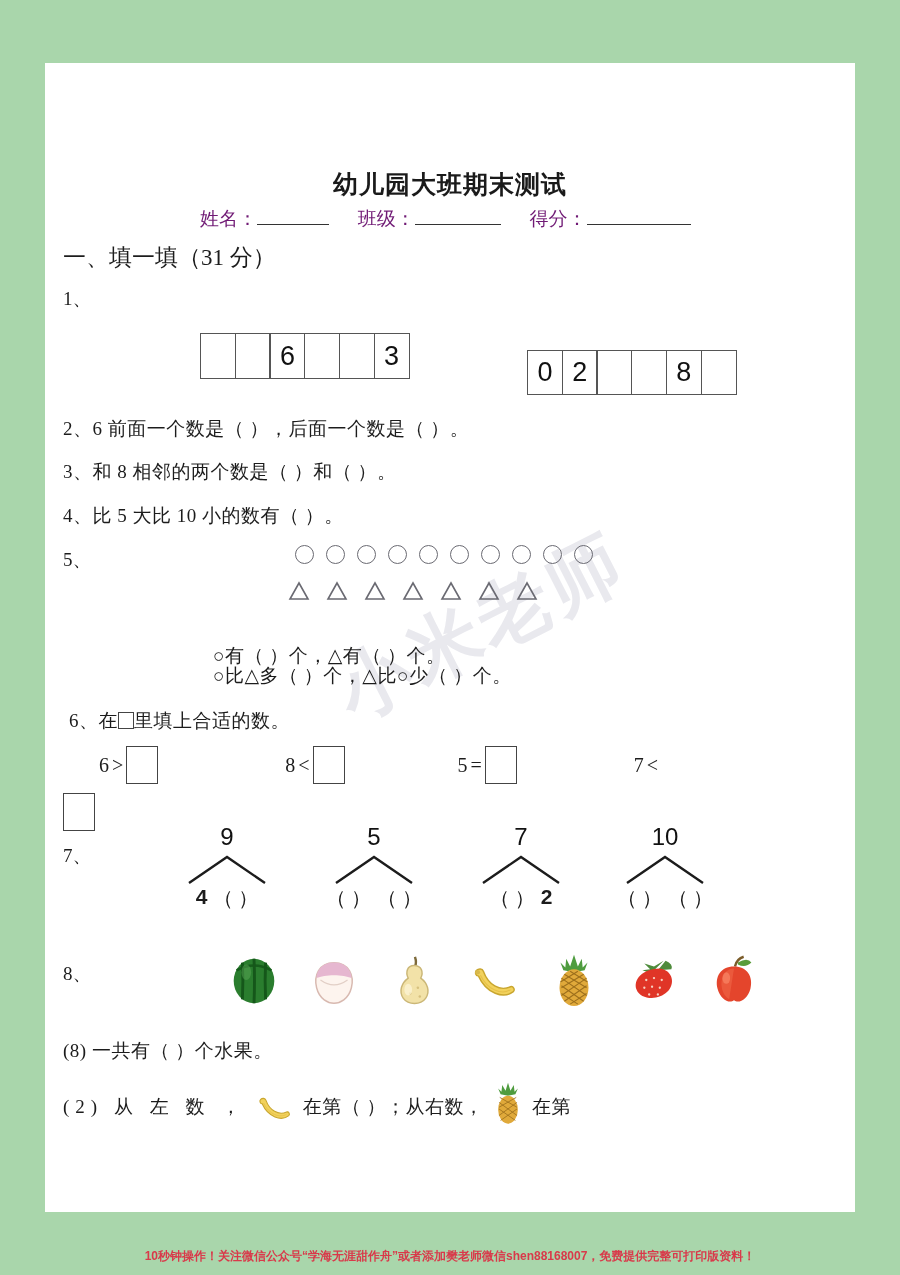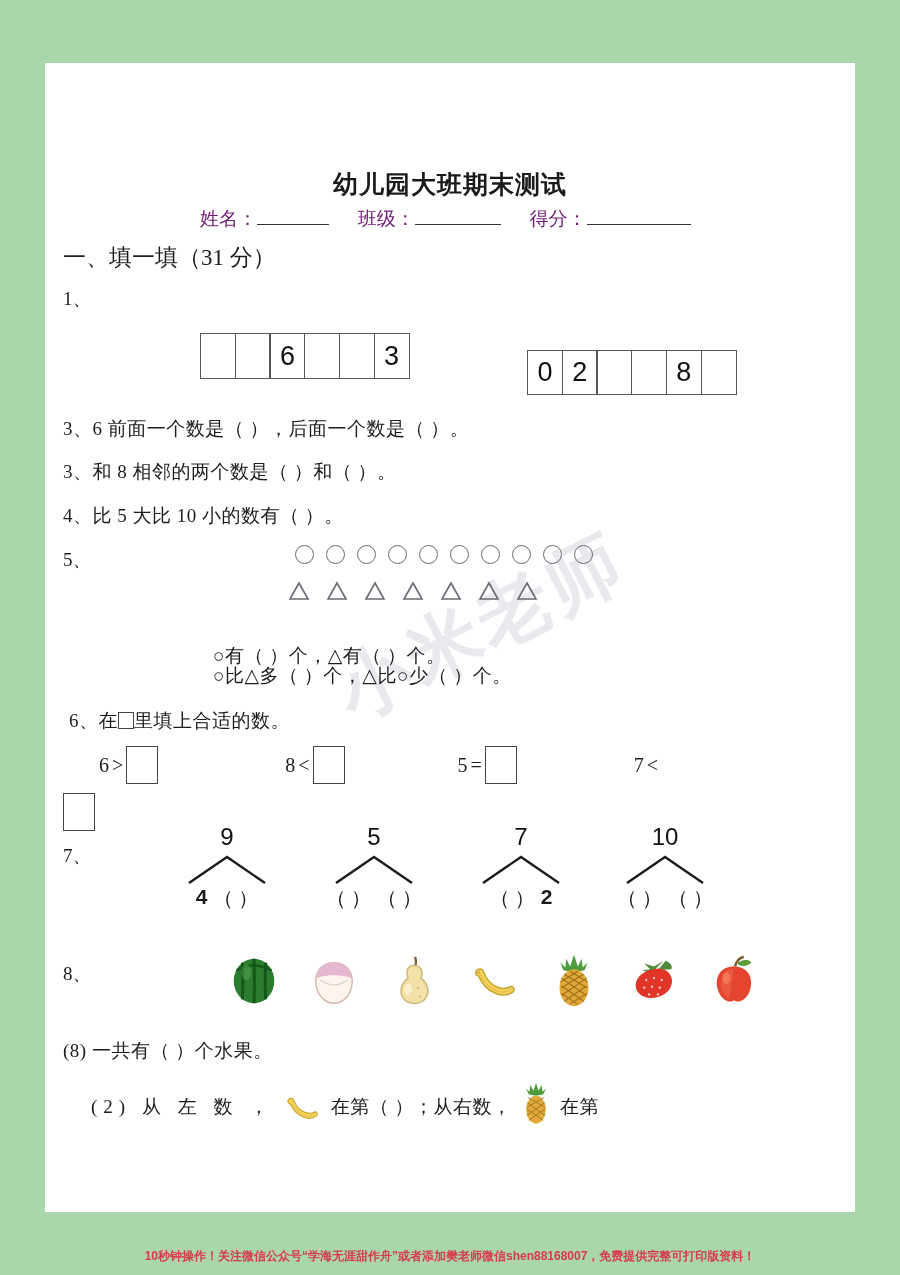--- a/index.html
+++ b/index.html
@@ -147,21 +147,21 @@
     display: flex; justify-content: center; gap: 6px;
     font-family: "Liberation Serif", serif;
   }
   .bond .legs .num { font-family: "Liberation Sans", sans-serif; font-weight: bold; font-size: 21px; }
 
   #q8-label { position: absolute; left: 18px; top: 898px; }
   #fruit-row { position: absolute; left: 180px; top: 888px; display: flex; gap: 22px; align-items: flex-end; }
   .fruit { width: 58px; height: 58px; display:block; }
   #q8a { left: 18px; top: 975px; }
   #q8b { left: 18px; top: 1018px; font-size: 19px; }
-  #q8b .sp { letter-spacing: 6px; margin-left: 28px; }
+  #q8b .sp { letter-spacing: 6px; }
   .inline-fruit { width: 46px; height: 34px; vertical-align: middle; display:inline-block; }
   .inline-fruit-tall { width: 38px; height: 46px; vertical-align: -14px; display:inline-block; }
 
   .footer {
     position: absolute;
     left: 0; top: 1248px;
     width: 900px;
     text-align: center;
     font-family: "Liberation Sans", sans-serif;
     font-size: 12px;
@@ -200,21 +200,21 @@
       </div>
       <div class="grid-row" id="grid-b">
         <div class="cell">0</div>
         <div class="cell">2</div>
         <div class="cell"></div>
         <div class="cell"></div>
         <div class="cell">8</div>
         <div class="cell"></div>
       </div>
 
-      <div class="qline" id="q2">3、6 前面一个数是（          ），后面一个数是（          ）。</div>
+      <div class="qline" id="q2">2、6 前面一个数是（          ），后面一个数是（          ）。</div>
       <div class="qline" id="q3">3、和 8 相邻的两个数是（          ）和（          ）。</div>
       <div class="qline" id="q4">4、比 5 大比 10 小的数有（                            ）。</div>
 
       <div class="q-num" id="q5-label">5、</div>
       <div class="shape-row" id="circles">
           <div class="circ"></div>
           <div class="circ"></div>
           <div class="circ"></div>
           <div class="circ"></div>
           <div class="circ"></div>

